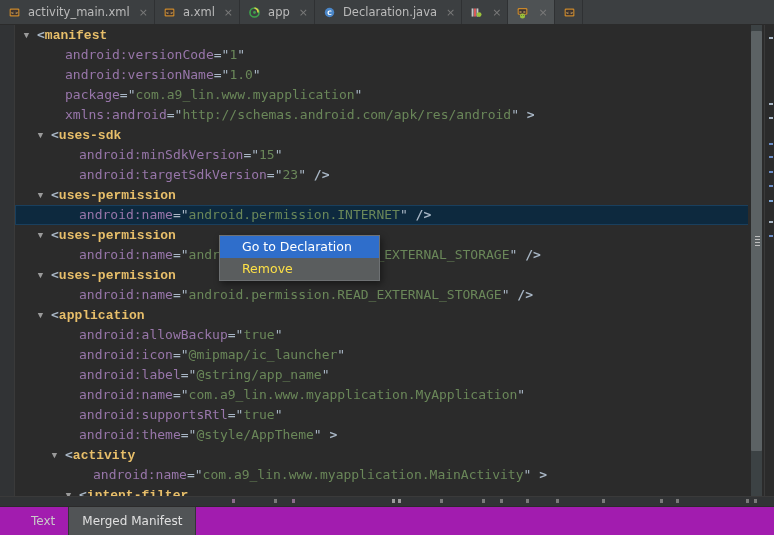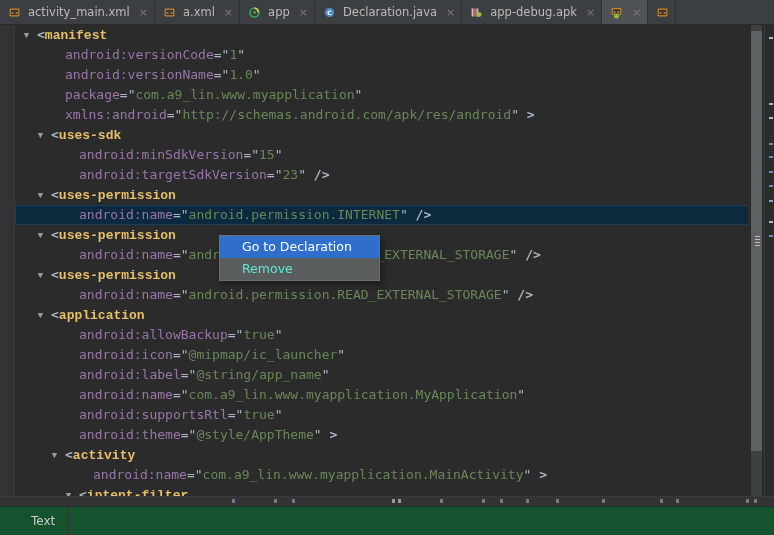--- a/index.html
+++ b/index.html
@@ -136,21 +136,21 @@
     white-space: nowrap;
     color: #d4d4d4;
     line-height: 17px;
     cursor: default;
   }
   .ctxitem.selected {
     background: #2f6ecb;
     color: #ffffff;
   }
   .ctxitem.disabled {
-    color: #5eead4;
+    color: #fde047;
   }
 
   
   .scrollzone {
     position: absolute;
     top: 0;
     right: 0;
     bottom: 0;
     width: 26px;
     background: #2b2b2b;
@@ -192,21 +192,21 @@
     right: 1px;
     width: 4px;
     height: 2px;
   }
 
   
   .bottombar {
     position: relative;
     height: 28px;
     min-height: 28px;
-    background: #14532d;
+    background: #a21caf;
     display: flex;
     align-items: stretch;
     border-top: 1px solid #2b2b2b;
   }
   .btab {
     display: flex;
     align-items: center;
     justify-content: center;
     padding: 0 13px;
     font-size: 12px;
@@ -278,21 +278,20 @@
         <span class="tlabel">Declaration.java</span>
         <span class="tclose">×</span>
       </div>
       <div class="etab">
         <svg viewBox="0 0 16 16" class="ticon">
           <rect x="2" y="3" width="2.3" height="10" fill="#c6c6c6"></rect>
           <rect x="5" y="3" width="2.3" height="10" fill="#e05a5a"></rect>
           <rect x="8" y="3" width="2.3" height="10" fill="#c6c6c6"></rect>
           <circle cx="11.2" cy="10.6" r="3" fill="#9ac13c"></circle>
         </svg>
-        <span class="tlabel">app-debug.apk</span>
         <span class="tclose">×</span>
       </div>
       <div class="etab active">
         <svg viewBox="0 0 16 16" class="ticon">
           <rect x="2" y="2.6" width="12" height="8.2" fill="#c8872b" rx="1.5"></rect>
           <rect x="3.4" y="4" width="9.2" height="5.4" fill="#3c3330" rx="0.8"></rect>
           <text x="8" y="8.6" fill="#f0c070" font-size="4.2" font-family="DejaVu Sans, sans-serif" font-weight="bold" text-anchor="middle">&lt; &gt;</text>
           <circle cx="8" cy="12.4" r="3.1" fill="#9ac13c"></circle>
           <circle cx="6.7" cy="11.8" r="0.55" fill="#2b2b2b"></circle>
           <circle cx="9.3" cy="11.8" r="0.55" fill="#2b2b2b"></circle>
@@ -353,16 +352,17 @@
       <div class="hmark" style="left: 556px; background: rgb(122, 122, 122);"></div>
       <div class="hmark" style="left: 602px; background: rgb(122, 122, 122);"></div>
       <div class="hmark" style="left: 660px; background: rgb(122, 122, 122);"></div>
       <div class="hmark" style="left: 676px; background: rgb(122, 122, 122);"></div>
       <div class="hmark" style="left: 746px; background: rgb(122, 122, 122);"></div>
       <div class="hmark" style="left: 754px; background: rgb(122, 122, 122);"></div>
     </div>
 
   <div class="bottombar" id="bottombar">
       <div class="btab">Text</div>
+      <div class="btab active">Merged Manifest</div>
       <div class="bfill"></div>
     </div>
 
 </div>
 
 </body></html>

